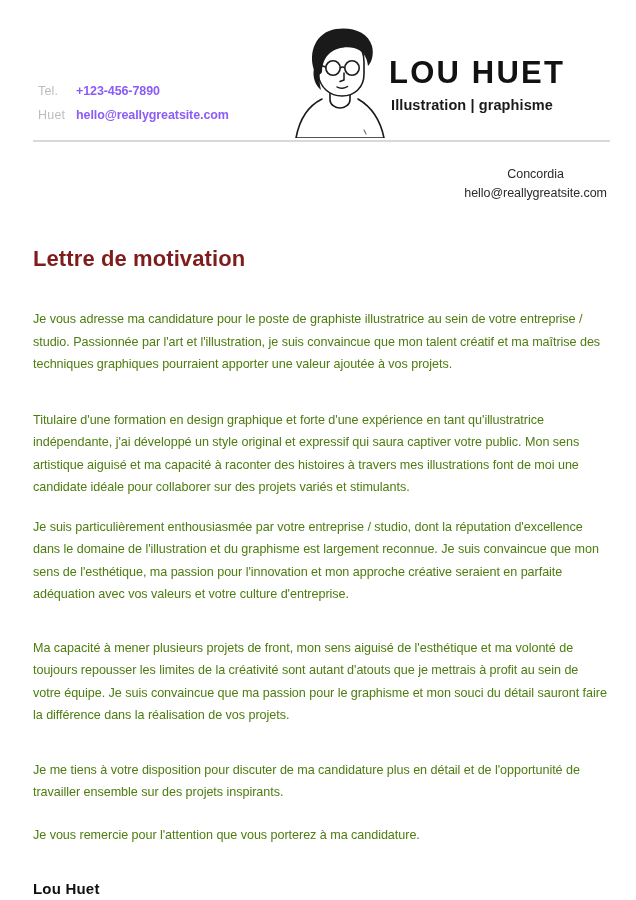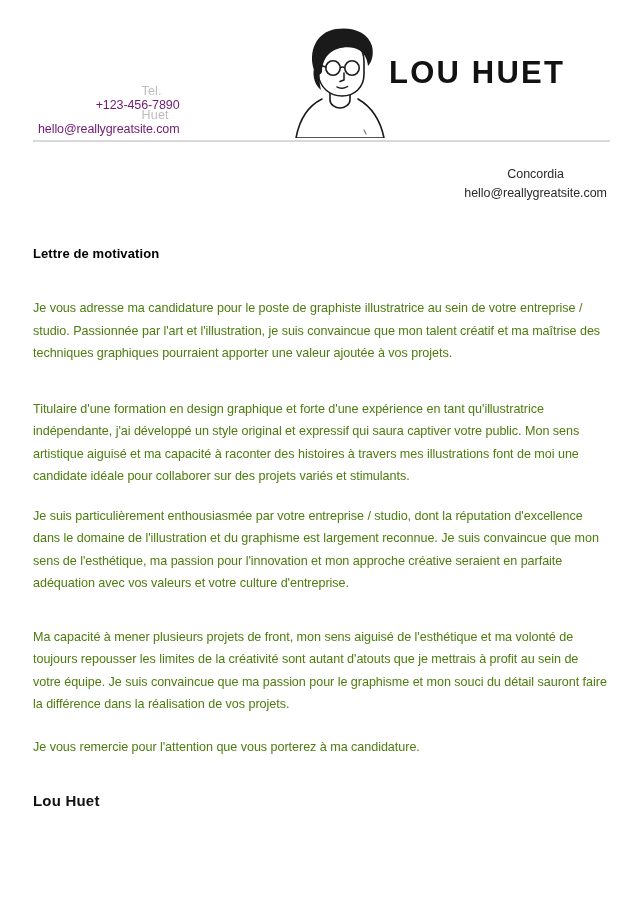--- a/index.html
+++ b/index.html
@@ -31,35 +31,34 @@
     height: 142px;
   }
 
   .contact-block {
     position: absolute;
     left: 38px;
     top: 84px;
   }
   .contact-row {
     display: flex;
-    align-items: flex-end;
+    align-items: flex-start;
     height: 24px;
-    flex-direction: column;
   }
   .contact-label {
     width: 38px;
     color: #bdbdbd;
     font-size: 12.5px;
     letter-spacing: .2px;
     font-weight: 400;
   }
   .contact-value {
-    color: #701a75;
+    color: #8b5cf6;
     font-size: 12.5px;
-    font-weight: 400;
+    font-weight: 700;
     letter-spacing: -.1px;
   }
 
   .avatar {
     position: absolute;
     left: 292px;
     top: 26px;
     width: 96px;
     height: 112px;
   }
@@ -112,24 +111,24 @@
   .address div { white-space: nowrap; }
 
   
   .letter {
     position: absolute;
     left: 33px;
     top: 246px;
     width: 576px;
   }
   .letter-title {
-    font-size: 13px;
+    font-size: 22px;
     font-weight: 700;
     letter-spacing: .1px;
-    color: #000000;
+    color: #7f1d1d;
     margin: 0;
   }
   .para {
     font-size: 12.6px;
     line-height: 22.5px;
     color: #4d7c0f;
     letter-spacing: -.05px;
     margin: 0;
   }
   .p1 { margin-top: 36px; }
@@ -190,35 +189,37 @@
         <path d="M52 47 L52 54 L48 55.5" stroke="#1a1a1a" stroke-width="1.5" fill="none" stroke-linecap="round" stroke-linejoin="round"></path>
 
         <path d="M45 61 C48 63, 53 62.5, 55.5 60.5" stroke="#1a1a1a" stroke-width="1.5" fill="none" stroke-linecap="round"></path>
 
         <path d="M72 104 L74 108" stroke="#1a1a1a" stroke-width="1.2" stroke-linecap="round" opacity="0.6"></path>
       </svg>
     </div>
 
     <div class="name-block">
       <div class="name">LOU HUET</div>
+      <div class="role">Illustration | graphisme</div>
     </div>
 
     <div class="header-rule"></div>
   </div>
 
   <div class="address">
     <div>Concordia</div>
     <div>hello@reallygreatsite.com</div>
   </div>
 
   <div class="letter">
     <h1 class="letter-title">Lettre de motivation</h1>
 
     <p class="para p1">Je vous adresse ma candidature pour le poste de graphiste illustratrice au sein de votre entreprise / studio. Passionnée par l'art et l'illustration, je suis convaincue que mon talent créatif et ma maîtrise des techniques graphiques pourraient apporter une valeur ajoutée à vos projets.</p>
     <p class="para p2">Titulaire d'une formation en design graphique et forte d'une expérience en tant qu'illustratrice indépendante, j'ai développé un style original et expressif qui saura captiver votre public. Mon sens artistique aiguisé et ma capacité à raconter des histoires à travers mes illustrations font de moi une candidate idéale pour collaborer sur des projets variés et stimulants.</p>
     <p class="para p4">Je suis particulièrement enthousiasmée par votre entreprise / studio, dont la réputation d'excellence dans le domaine de l'illustration et du graphisme est largement reconnue. Je suis convaincue que mon sens de l'esthétique, ma passion pour l'innovation et mon approche créative seraient en parfaite adéquation avec vos valeurs et votre culture d'entreprise.</p>
     <p class="para p3">Ma capacité à mener plusieurs projets de front, mon sens aiguisé de l'esthétique et ma volonté de toujours repousser les limites de la créativité sont autant d'atouts que je mettrais à profit au sein de votre équipe. Je suis convaincue que ma passion pour le graphisme et mon souci du détail sauront faire la différence dans la réalisation de vos projets.</p>
+    <p class="para p5">Je me tiens à votre disposition pour discuter de ma candidature plus en détail et de l'opportunité de travailler ensemble sur des projets inspirants.</p>
     <p class="para p6">Je vous remercie pour l'attention que vous porterez à ma candidature.</p>
 
     <div class="signature">Lou Huet</div>
   </div>
 
 </div>
 
 </body></html>

